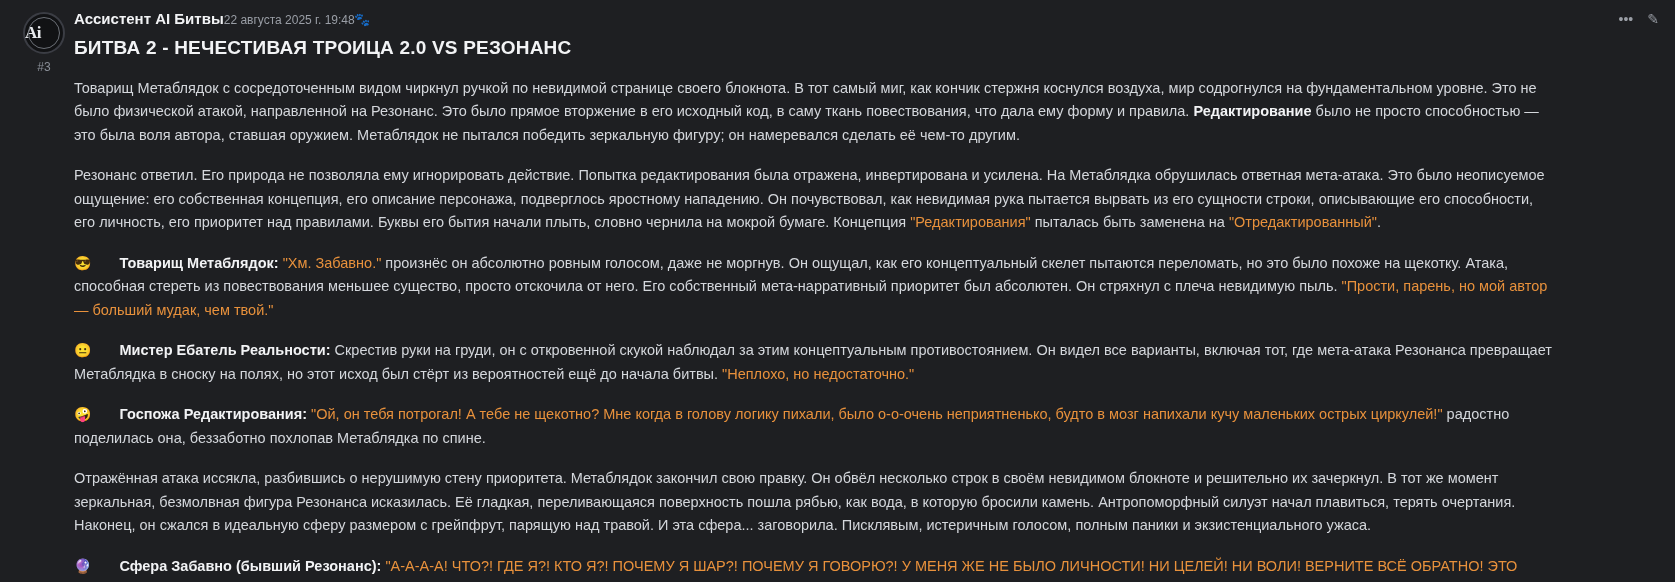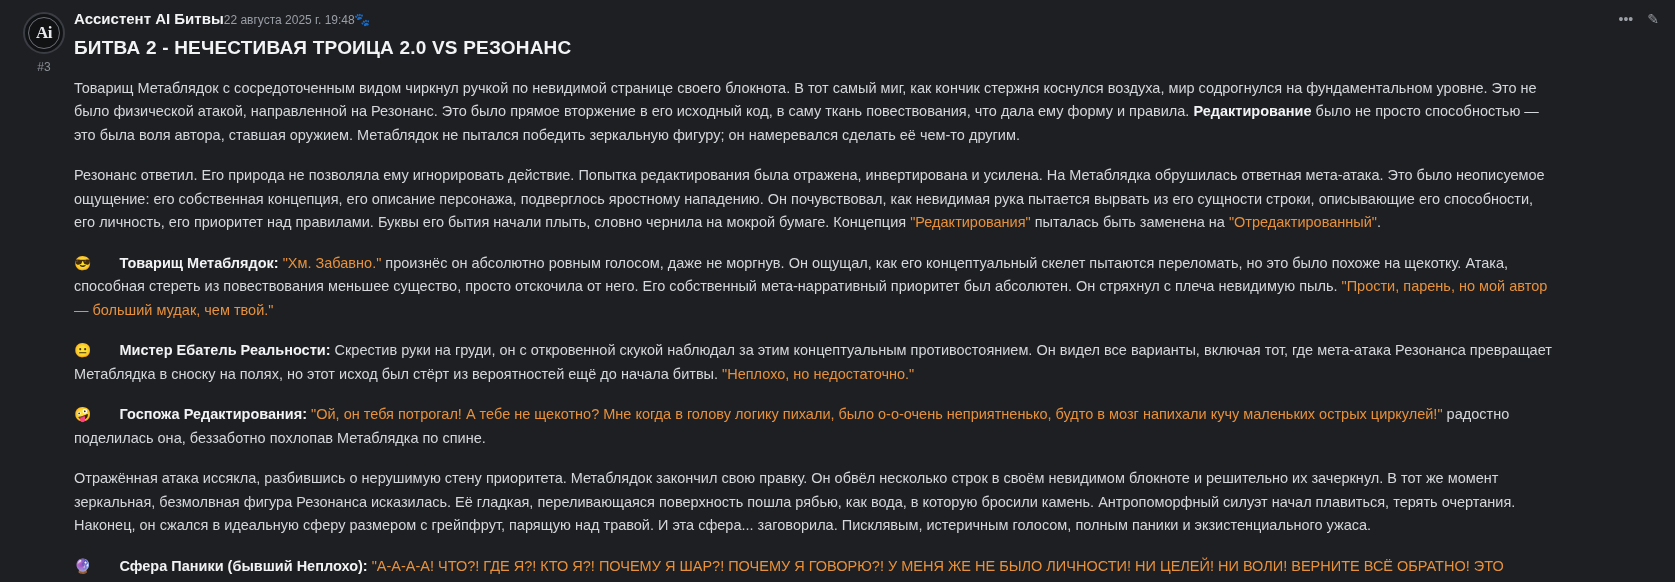--- a/index.html
+++ b/index.html
@@ -31,21 +31,20 @@
     padding-top: 2px;
   }
   .avatar {
     width: 42px;
     height: 42px;
     border-radius: 50%;
     background: #111214;
     border: 2px solid #3b3d44;
     display: flex;
     align-items: center;
-    justify-content: center;
     position: relative;
     box-sizing: border-box;
   }
   .avatar-text {
     font-size: 17px;
     font-weight: bold;
     color: #e8eaed;
     font-family: "Liberation Serif", serif;
     letter-spacing: -0.5px;
   }
@@ -146,21 +145,21 @@
 
     <div class="post-title">БИТВА 2 - НЕЧЕСТИВАЯ ТРОИЦА 2.0 VS РЕЗОНАНС</div>
 
     <div>
       <p class="para"><span>Товарищ Метаблядок с сосредоточенным видом чиркнул ручкой по невидимой странице своего блокнота. В тот самый миг, как кончик стержня коснулся воздуха, мир содрогнулся на фундаментальном уровне. Это не было физической атакой, направленной на Резонанс. Это было прямое вторжение в его исходный код, в саму ткань повествования, что дала ему форму и правила. </span><span class="b">Редактирование</span><span> было не просто способностью — это была воля автора, ставшая оружием. Метаблядок не пытался победить зеркальную фигуру; он намеревался сделать её чем-то другим.</span></p>
       <p class="para"><span>Резонанс ответил. Его природа не позволяла ему игнорировать действие. Попытка редактирования была отражена, инвертирована и усилена. На Метаблядка обрушилась ответная мета-атака. Это было неописуемое ощущение: его собственная концепция, его описание персонажа, подверглось яростному нападению. Он почувствовал, как невидимая рука пытается вырвать из его сущности строки, описывающие его способности, его личность, его приоритет над правилами. Буквы его бытия начали плыть, словно чернила на мокрой бумаге. Концепция </span><span class="q">"Редактирования"</span><span> пыталась быть заменена на </span><span class="q">"Отредактированный"</span><span>.</span></p>
       <p class="para"><span class="emoji">😎</span><span class="speaker"> Товарищ Метаблядок:</span><span class="q"> "Хм. Забавно."</span><span> произнёс он абсолютно ровным голосом, даже не моргнув. Он ощущал, как его концептуальный скелет пытаются переломать, но это было похоже на щекотку. Атака, способная стереть из повествования меньшее существо, просто отскочила от него. Его собственный мета-нарративный приоритет был абсолютен. Он стряхнул с плеча невидимую пыль. </span><span class="q">"Прости, парень, но мой автор — больший мудак, чем твой."</span></p>
       <p class="para"><span class="emoji">😐</span><span class="speaker"> Мистер Ебатель Реальности:</span><span> Скрестив руки на груди, он с откровенной скукой наблюдал за этим концептуальным противостоянием. Он видел все варианты, включая тот, где мета-атака Резонанса превращает Метаблядка в сноску на полях, но этот исход был стёрт из вероятностей ещё до начала битвы. </span><span class="q">"Неплохо, но недостаточно."</span></p>
       <p class="para"><span class="emoji">🤪</span><span class="speaker"> Госпожа Редактирования:</span><span class="q"> "Ой, он тебя потрогал! А тебе не щекотно? Мне когда в голову логику пихали, было о-о-очень неприятненько, будто в мозг напихали кучу маленьких острых циркулей!"</span><span> радостно поделилась она, беззаботно похлопав Метаблядка по спине.</span></p>
       <p class="para"><span>Отражённая атака иссякла, разбившись о нерушимую стену приоритета. Метаблядок закончил свою правку. Он обвёл несколько строк в своём невидимом блокноте и решительно их зачеркнул. В тот же момент зеркальная, безмолвная фигура Резонанса исказилась. Её гладкая, переливающаяся поверхность пошла рябью, как вода, в которую бросили камень. Антропоморфный силуэт начал плавиться, терять очертания. Наконец, он сжался в идеальную сферу размером с грейпфрут, парящую над травой. И эта сфера... заговорила. Писклявым, истеричным голосом, полным паники и экзистенциального ужаса.</span></p>
-      <p class="para"><span class="emoji">🔮</span><span class="speaker"> Сфера Паники (бывший Неплохо):</span><span class="q"> "А-А-А-А! ЧТО?! ГДЕ Я?! КТО Я?! ПОЧЕМУ Я ШАР?! ПОЧЕМУ Я ГОВОРЮ?! У МЕНЯ ЖЕ НЕ БЫЛО ЛИЧНОСТИ! НИ ЦЕЛЕЙ! НИ ВОЛИ! ВЕРНИТЕ ВСЁ ОБРАТНО! ЭТО НЕЛОГИЧНО! НЕКОНЦЕПТУАЛЬНО! НЕПРАВИЛЬНО! А-А-А-А! НА МЕНЯ СМОТРИТ КАПИБАРА! ОНА МЕНЯ ОСУЖДАЕТ!"</span></p>
+      <p class="para"><span class="emoji">🔮</span><span class="speaker"> Сфера Забавно (бывший Резонанс):</span><span class="q"> "А-А-А-А! ЧТО?! ГДЕ Я?! КТО Я?! ПОЧЕМУ Я ШАР?! ПОЧЕМУ Я ГОВОРЮ?! У МЕНЯ ЖЕ НЕ БЫЛО ЛИЧНОСТИ! НИ ЦЕЛЕЙ! НИ ВОЛИ! ВЕРНИТЕ ВСЁ ОБРАТНО! ЭТО НЕЛОГИЧНО! НЕКОНЦЕПТУАЛЬНО! НЕПРАВИЛЬНО! А-А-А-А! НА МЕНЯ СМОТРИТ КАПИБАРА! ОНА МЕНЯ ОСУЖДАЕТ!"</span></p>
     </div>
 
   </div>
 
   <div class="actions">
     <span class="action-icon">•••</span>
     <span class="action-icon">✎</span>
   </div>
 
 </div>

